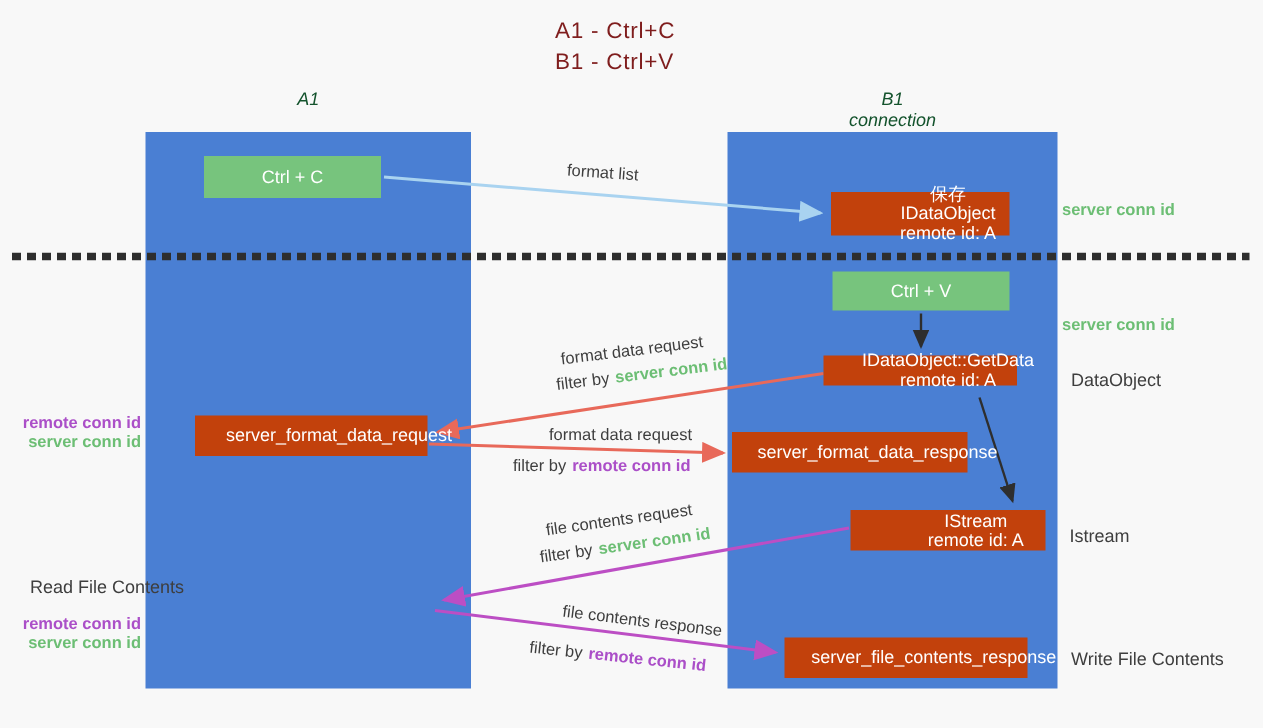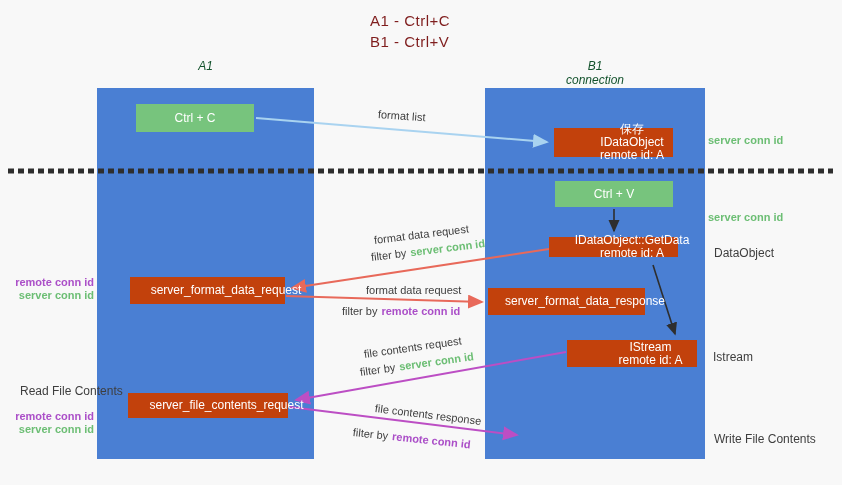--- a/index.html
+++ b/index.html
@@ -144,24 +144,24 @@
 
   <div class="box orange" style="left:130px; top:277px; width:155px; height:27px;">
     <div>server_format_data_request</div>
   </div>
 
   <div class="box orange" style="left:567px; top:340px; width:130px; height:27px;">
     <div>IStream</div>
     <div>remote id: A</div>
   </div>
 
-  <div class="box orange" style="left:128px; top:393px; width:160px; height:25px;">
-    <div>server_file_contents_request</div>
-  </div>
-
+
+  <div class="box orange" style="left:523px; top:425px; width:162px; height:27px;">
+    <div>server_file_contents_response</div>
+  </div>
 
   <div class="flabel" style="left:378px; top:108px; transform:rotate(4deg);">format list</div>
 
   <div class="flabel" style="left:374px; top:234px; transform:rotate(-7deg);">format data request</div>
 
   <div class="flabel" style="left:371px; top:251px; transform:rotate(-7deg);">
     <span class="prefix">filter by</span><span class="green-text">server conn id</span>
   </div>
 
   <div class="flabel" style="left:366px; top:284px;">format data request</div>

